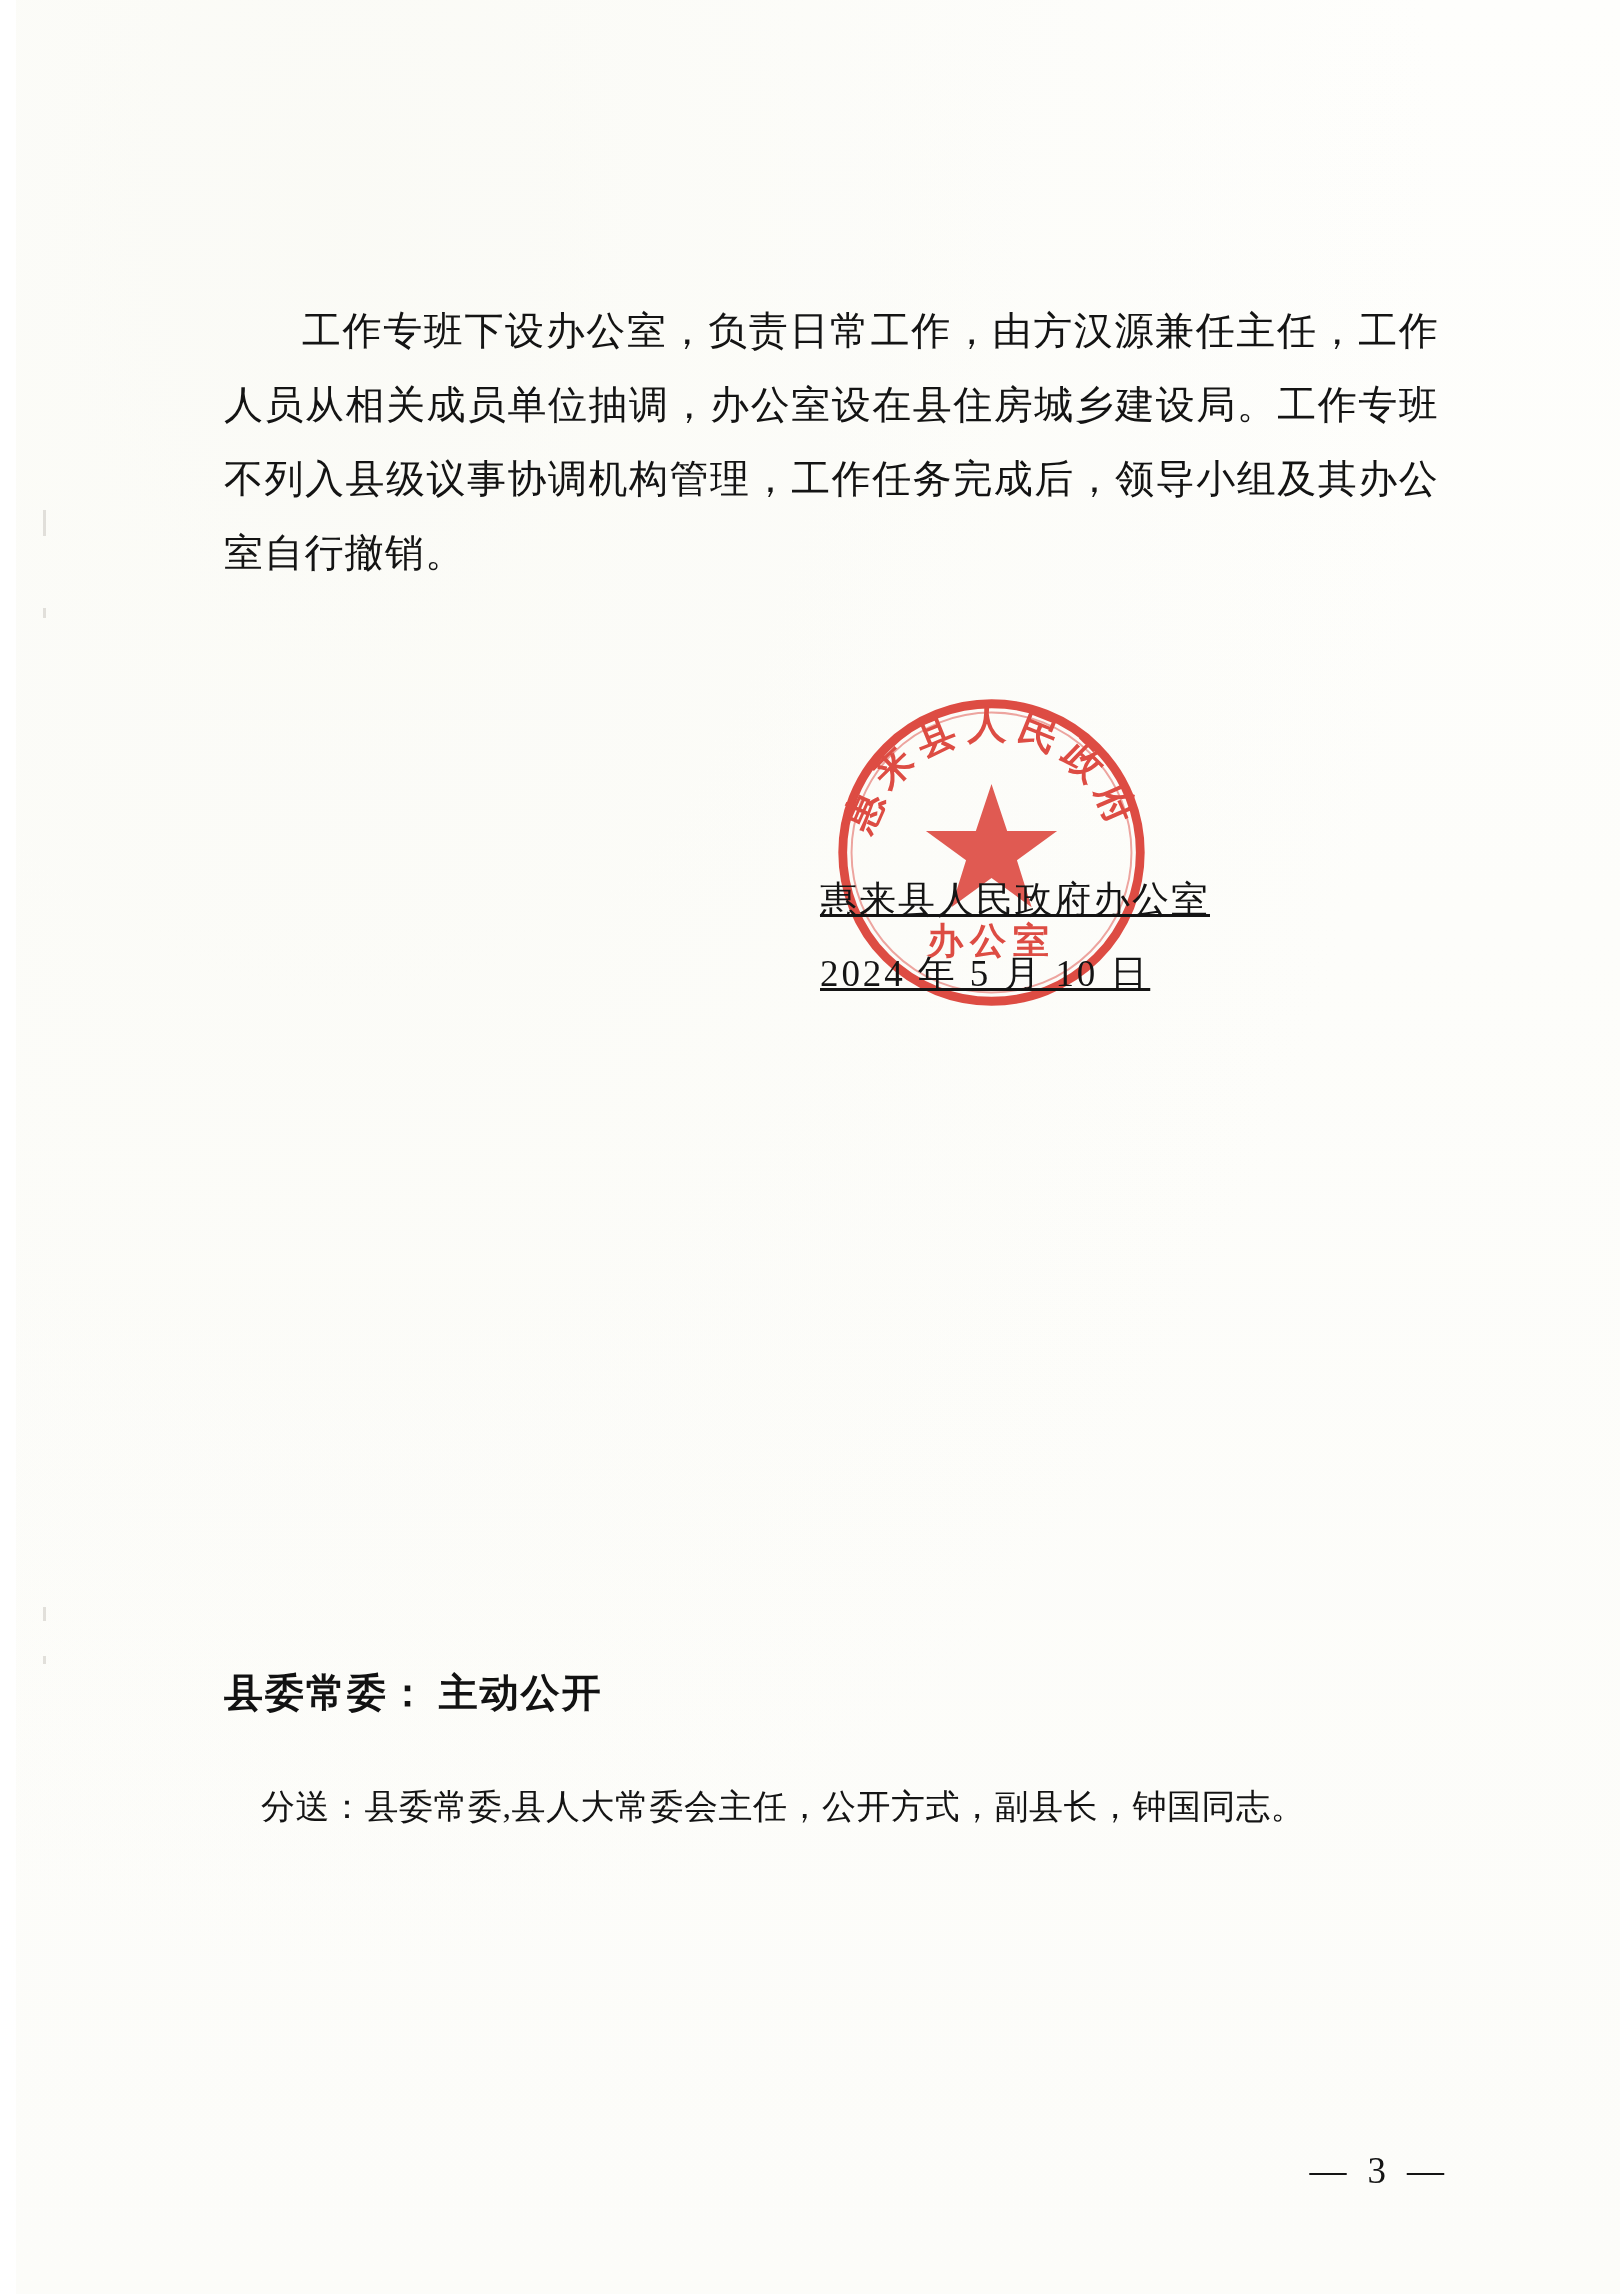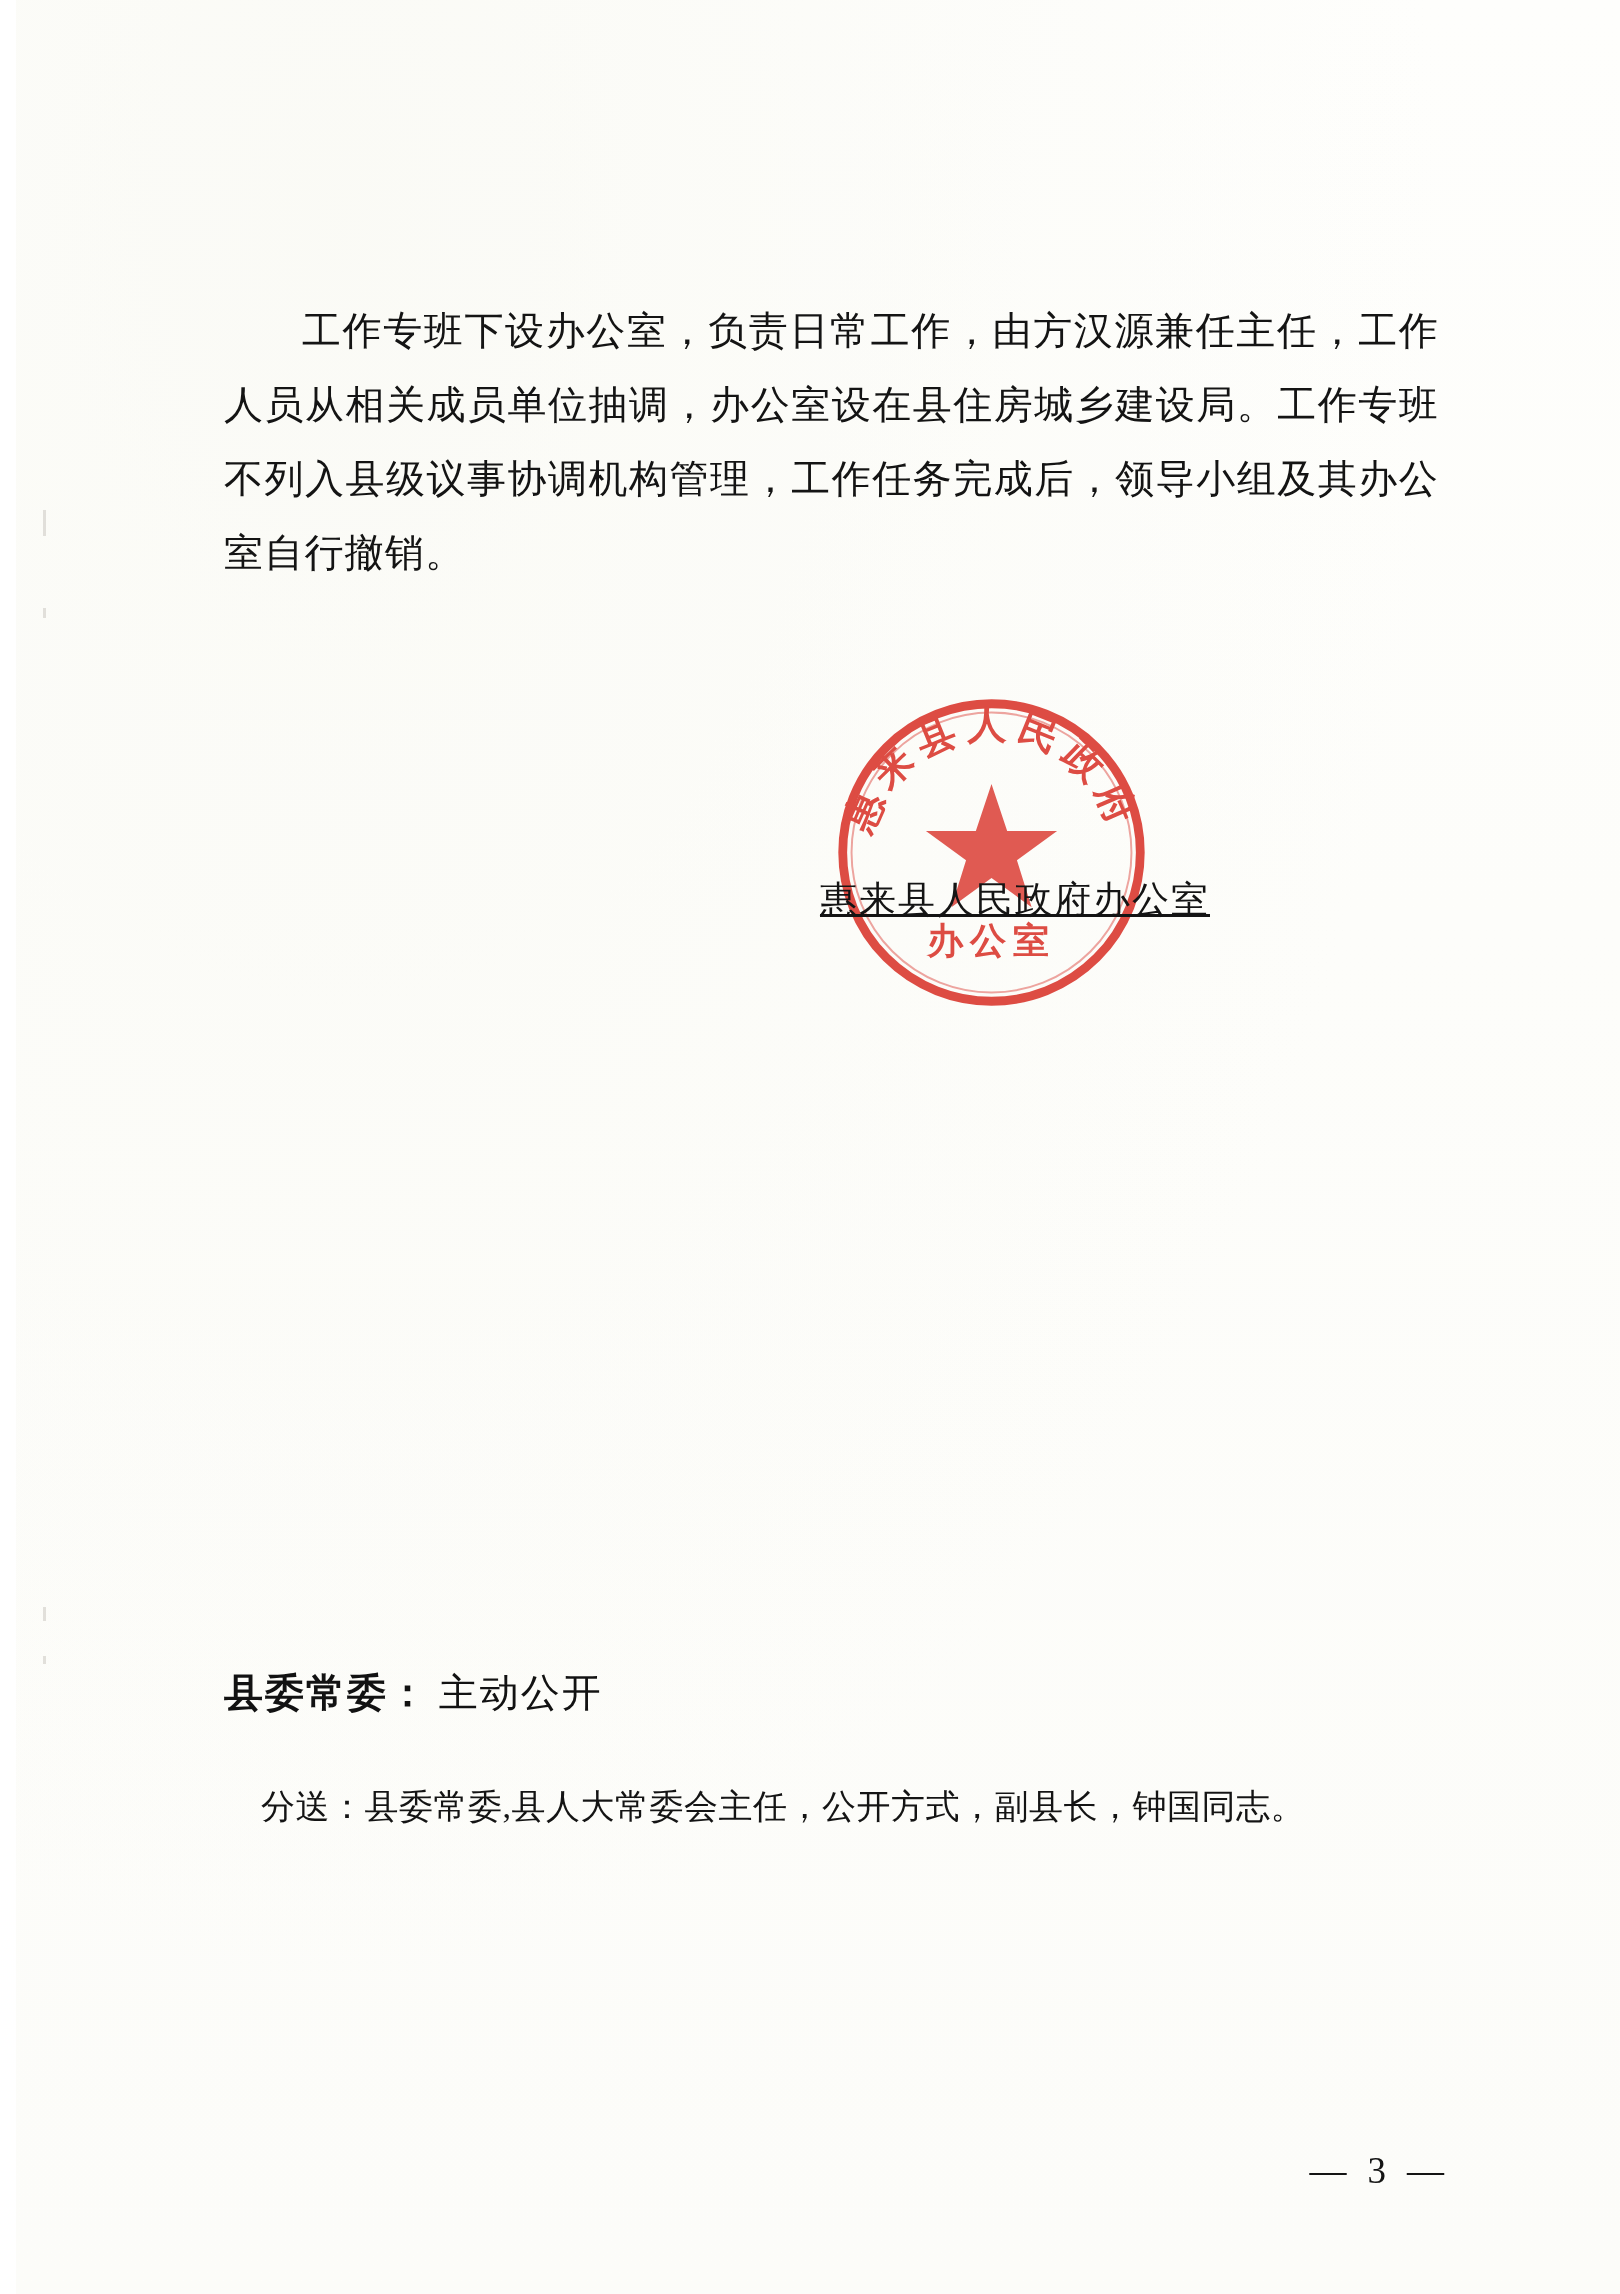--- a/index.html
+++ b/index.html
@@ -74,21 +74,21 @@
     position: absolute;
     left: 208px;
     top: 1666px;
     font-size: 39px;
     letter-spacing: 2px;
     font-weight: 700;
     color: #121212;
     font-family: "Liberation Sans", "DejaVu Sans", sans-serif;
   }
   .disclosure .value {
-    font-weight: 400;
+    font-weight: 700;
     margin-left: 9.8px;
   }
   .dist-block {
     position: absolute;
     left: 245px;
     top: 1774px;
     width: 1186px;
     font-size: 34px;
     line-height: 65px;
     letter-spacing: 0.5px;
@@ -158,20 +158,21 @@
           <textPath href="#arcTop" startOffset="50%" text-anchor="middle">惠来县人民政府</textPath>
         </text>
 
         <text x="165" y="268" font-family="'Liberation Serif', serif" font-size="37" font-weight="bold" fill="#d9342b" text-anchor="middle" letter-spacing="7">办公室</text>
       </g>
     </svg>
   </div>
 
   <div class="signature-block">
     <div class="sig-issuer">惠来县人民政府办公室</div>
+    <div class="sig-date">2024 年 5 月 10 日</div>
   </div>
 
   <div class="disclosure">
     <span>县委常委：</span><span class="value">主动公开</span>
   </div>
 
   <div class="dist-block">
     <div class="dist-row">
       <span class="dist-label">分送：</span>
       <span class="dist-content">县委常委,县人大常委会主任，公开方式，副县长，钟国同志。</span>

